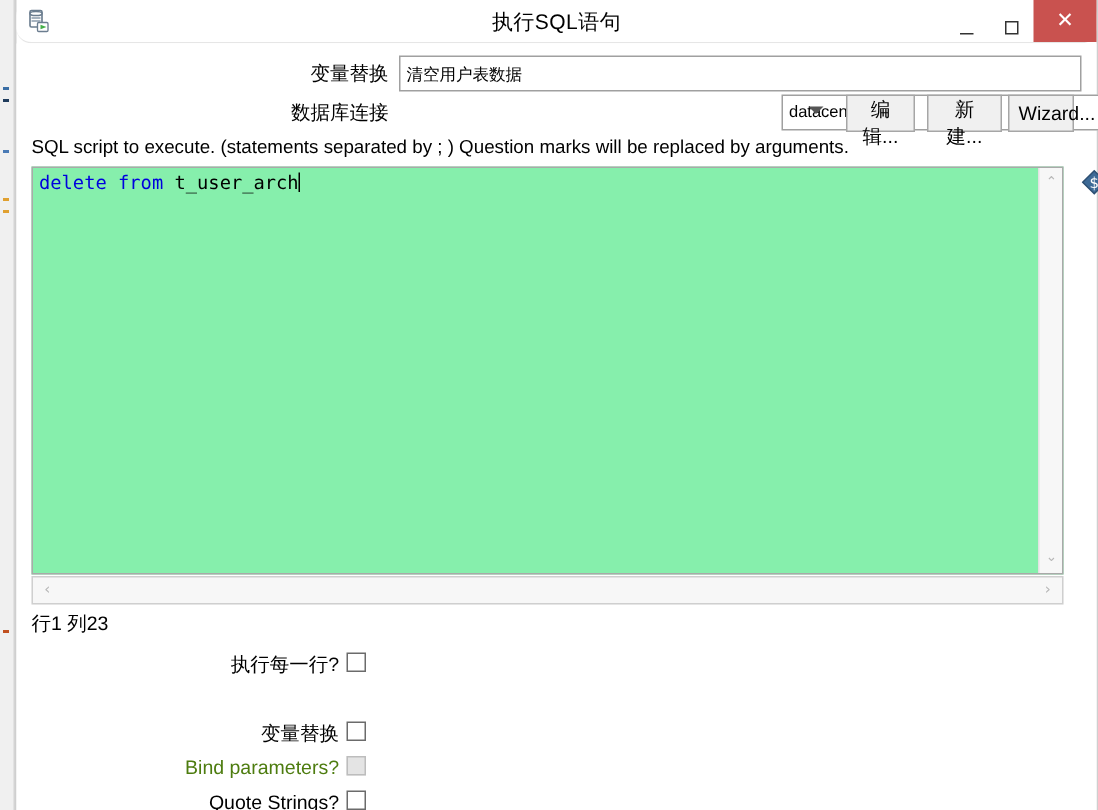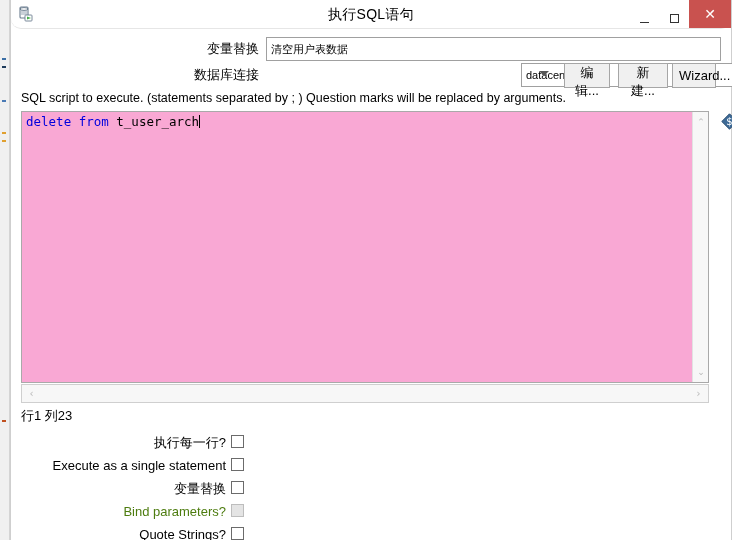--- a/index.html
+++ b/index.html
@@ -189,21 +189,21 @@
     white-space: nowrap;
   }
 
   
   #editor-frame {
     position: absolute;
     left: 10px; top: 82px;
     width: 688px; height: 272px;
     border: 1px solid #a9a9a9;
     box-sizing: border-box;
-    background: #f9a8d4;
+    background: #86efac;
   }
   #editor-text {
     position: absolute;
     left: 4px; top: 2px;
     right: 18px; bottom: 2px;
     font-family: "DejaVu Sans Mono", "Liberation Mono", monospace;
     font-size: 12.5px;
     line-height: 15px;
     white-space: pre;
     color: #000;
@@ -379,24 +379,20 @@
       <div class="sb-arrow" id="hs-left">‹</div>
       <div class="sb-arrow" id="hs-right">›</div>
     </div>
 
     <div id="caret-status">行1 列23</div>
 
     <div class="cb-row" style="top:403px">
       <div class="cb-label">执行每一行?</div>
       <div class="cb-box"></div>
     </div>
-    <div class="cb-row" style="top:426px">
-      <div class="cb-label">Execute as a single statement</div>
-      <div class="cb-box"></div>
-    </div>
     <div class="cb-row" style="top:449px">
       <div class="cb-label">变量替换</div>
       <div class="cb-box"></div>
     </div>
     <div class="cb-row" style="top:472px">
       <div class="cb-label disabled">Bind parameters?</div>
       <div class="cb-box disabled"></div>
     </div>
     <div class="cb-row" style="top:495px">
       <div class="cb-label">Quote Strings?</div>

